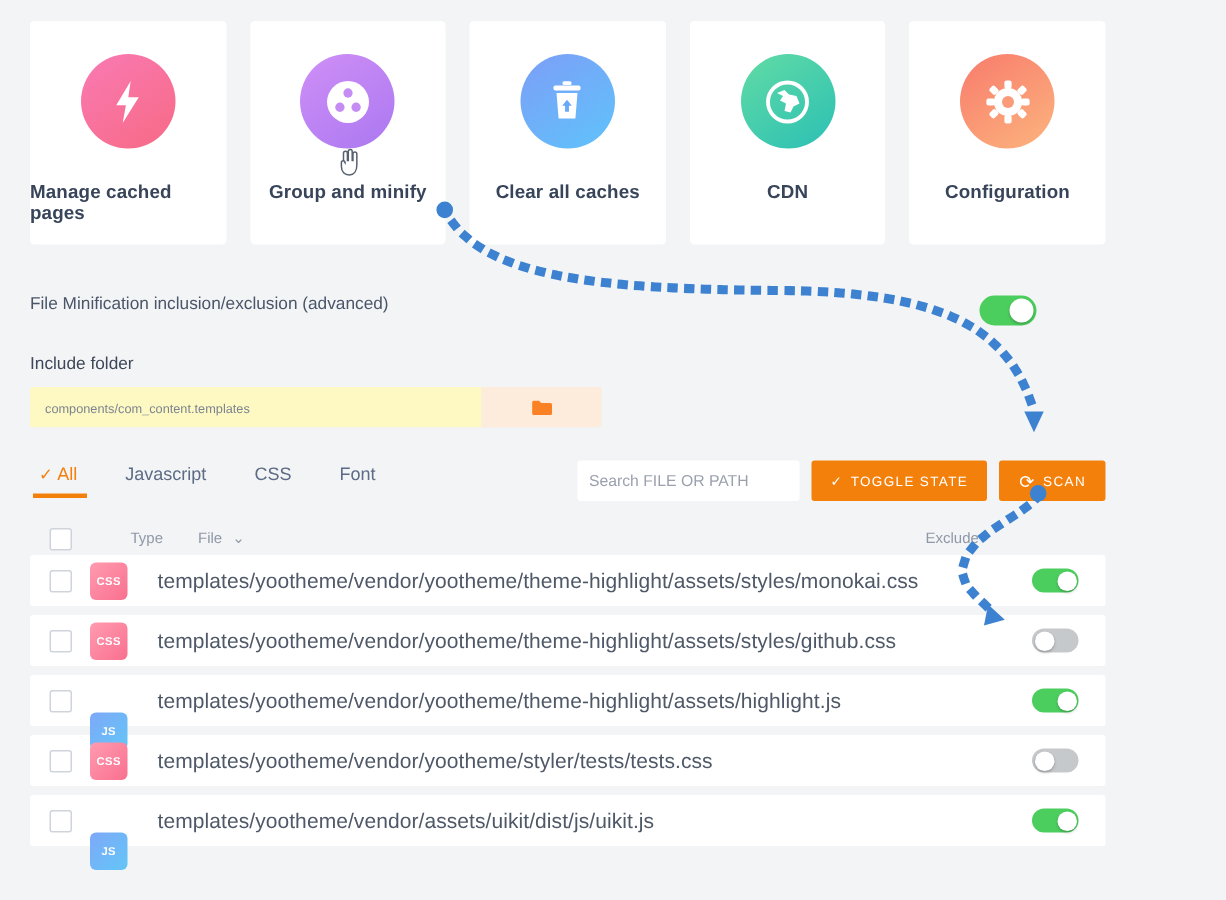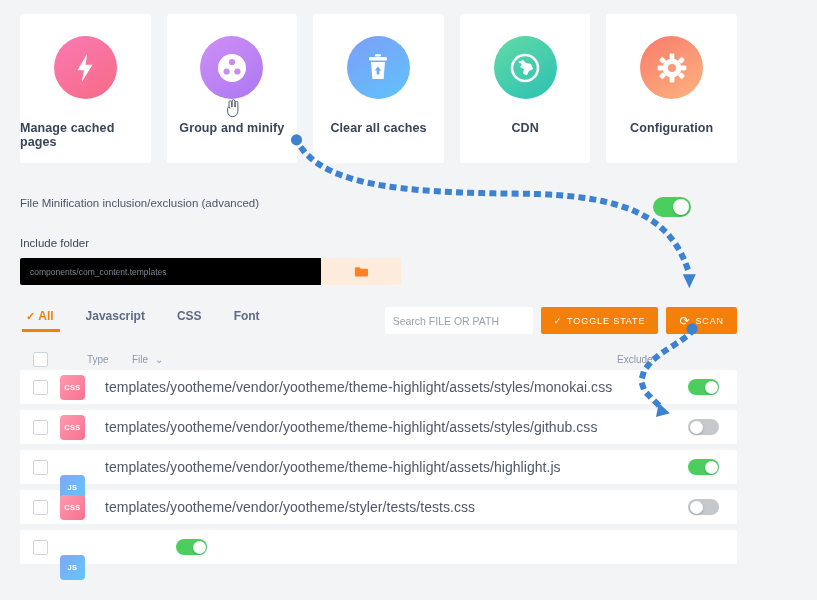--- a/index.html
+++ b/index.html
@@ -73,21 +73,21 @@
     height: 27px;
     display: flex;
     border-radius: 2px;
     overflow: hidden;
     background: #eceef0;
   }
   .folder-input {
     flex: 1;
     border: none;
     outline: none;
-    background: #000000;
+    background: #fef9c3;
     font-size: 8.5px;
     color: #7c848f;
     padding-left: 10px;
     font-family: "Liberation Sans", sans-serif;
   }
   .folder-btn {
     width: 80px;
     background: #fdecdc;
     display: flex; align-items: center; justify-content: center;
   }
@@ -118,21 +118,21 @@
   .toolbar {
     margin-top: 22px;
     padding: 0 20px;
     display: flex;
     align-items: center;
     justify-content: space-between;
   }
   .tabs { display: flex; align-items: flex-end; gap: 0; }
   .tab {
     font-size: 12px;
-    font-weight: bold;
+    font-weight: normal;
     color: #5d6b85;
     padding: 0 16px 9px 16px;
     cursor: pointer;
     position: relative;
   }
   .tab:first-child { padding-left: 6px; }
   .tab.active { color: #f4800c; }
   .tab.active::after {
     content: "";
     position: absolute;
@@ -424,20 +424,21 @@
             </div>
           </div>
         </div>
         <div class="row">
           <div class="td-cb">
             <div class="cbox"></div>
           </div>
           <div class="td-type">
             <div class="badge js">JS</div>
           </div>
+          <div class="td-file">templates/yootheme/vendor/assets/uikit/dist/js/uikit.js</div>
           <div class="td-ex">
             <div class="switch sm on">
               <div class="knob"></div>
             </div>
           </div>
         </div>
       </div>
   </div>
 
   <svg class="arrows" viewBox="0 0 817 600">

